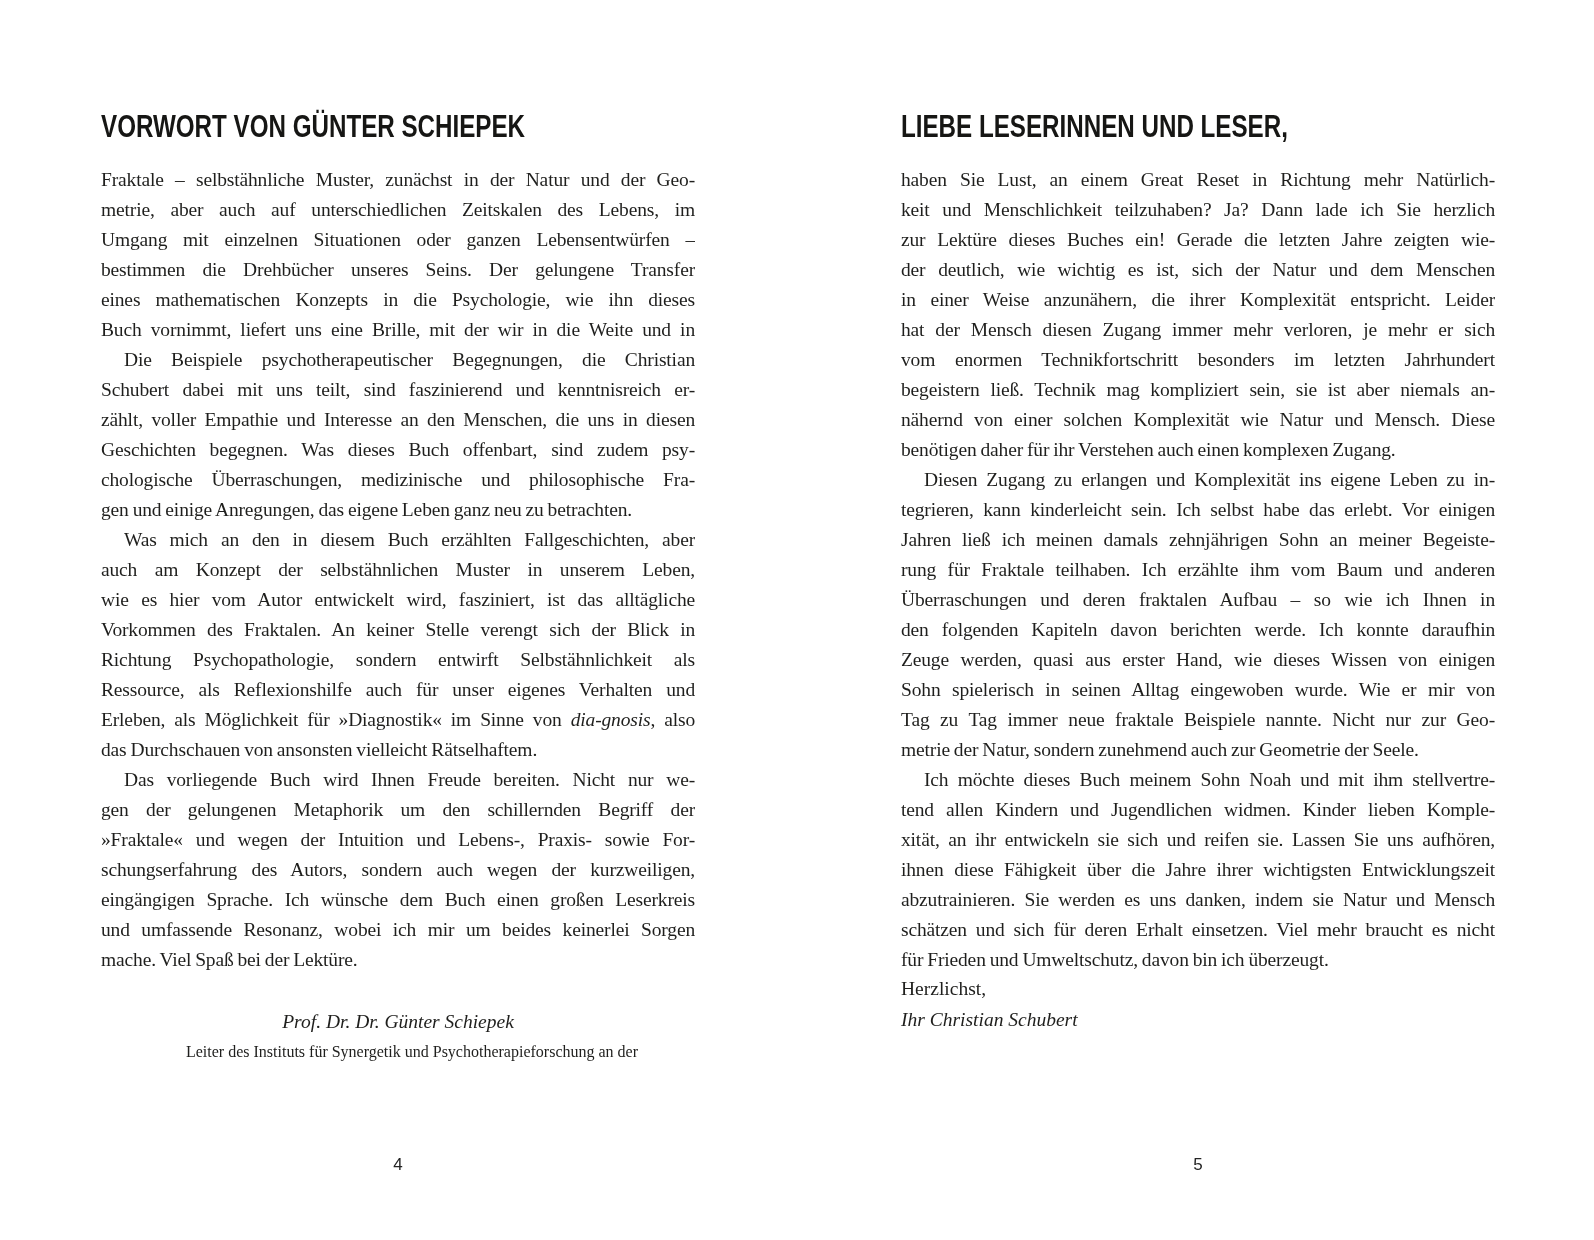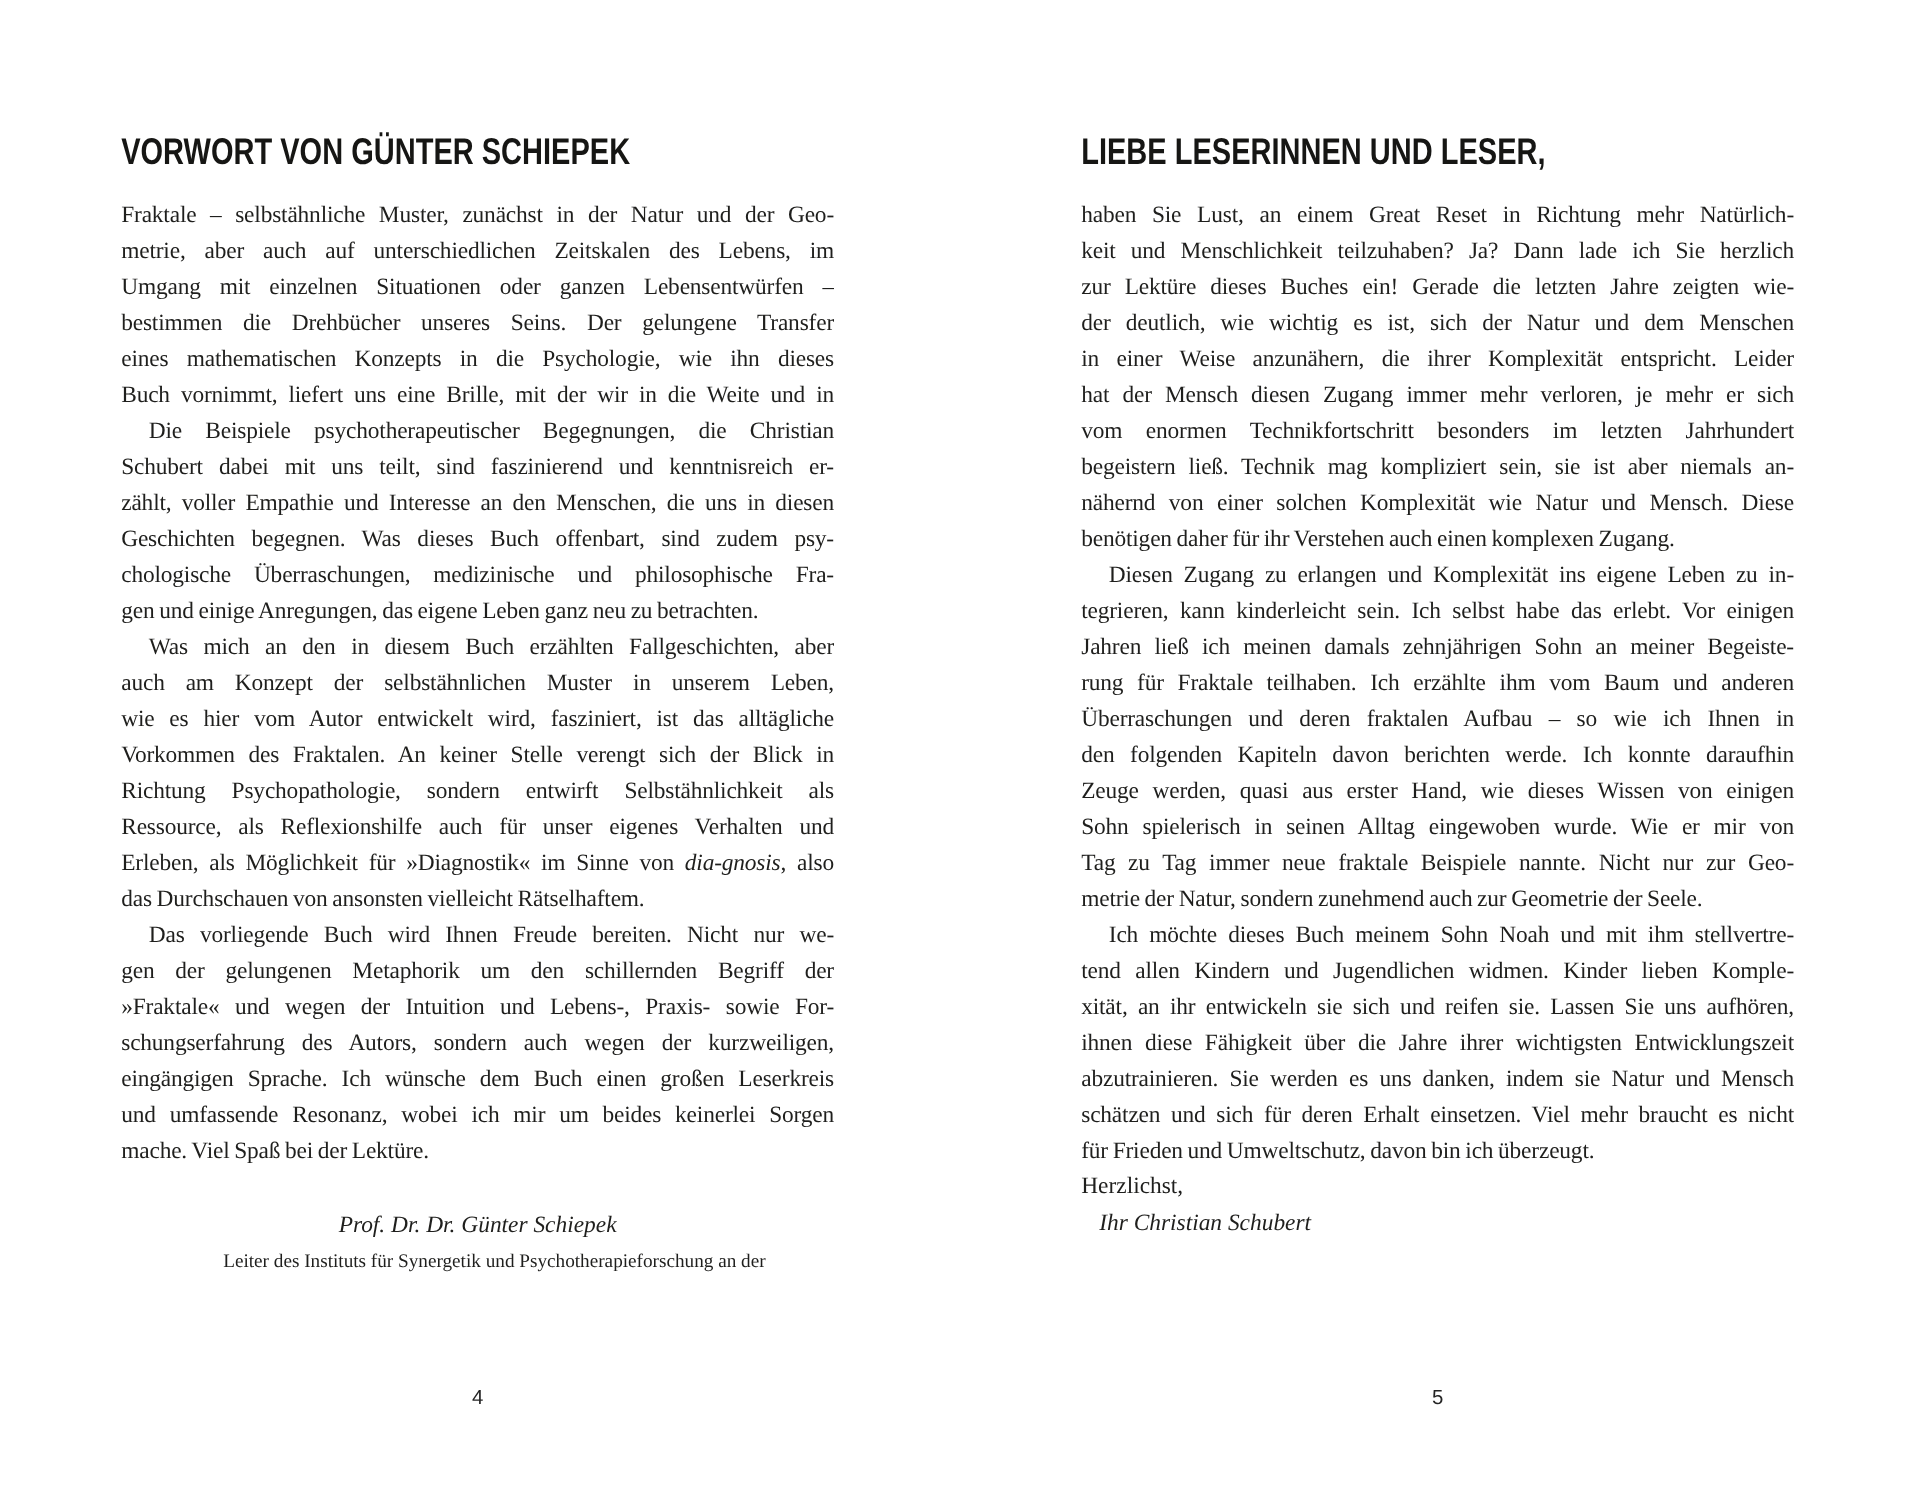--- a/index.html
+++ b/index.html
@@ -84,21 +84,21 @@
   }
 
   .closing {
     position: absolute;
     top: 973px;
     left: 0;
     width: 594px;
     font-size: 19.5px;
     line-height: 31px;
   }
-  .closing .closing-signature { font-style: italic; margin-left: 15px; }
+  .closing .closing-signature { font-style: italic; }
 
   .page-number {
     position: absolute;
     top: 1155px;
     left: 0;
     width: 594px;
     text-align: center;
     font-family: "Liberation Sans", sans-serif;
     font-size: 17px;
     line-height: 20px;

